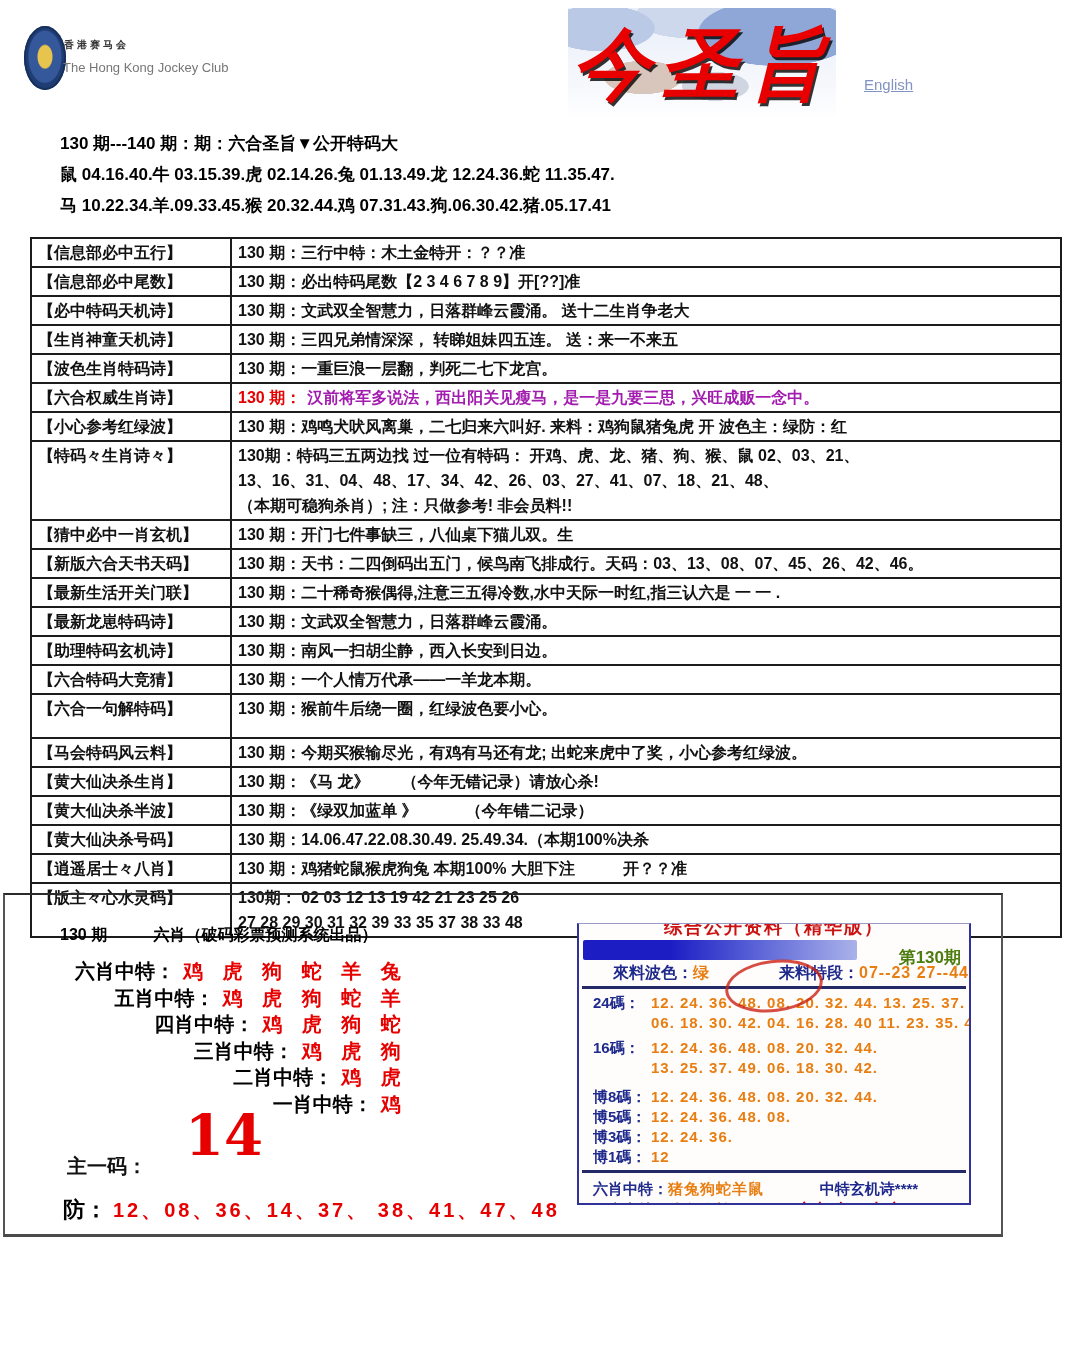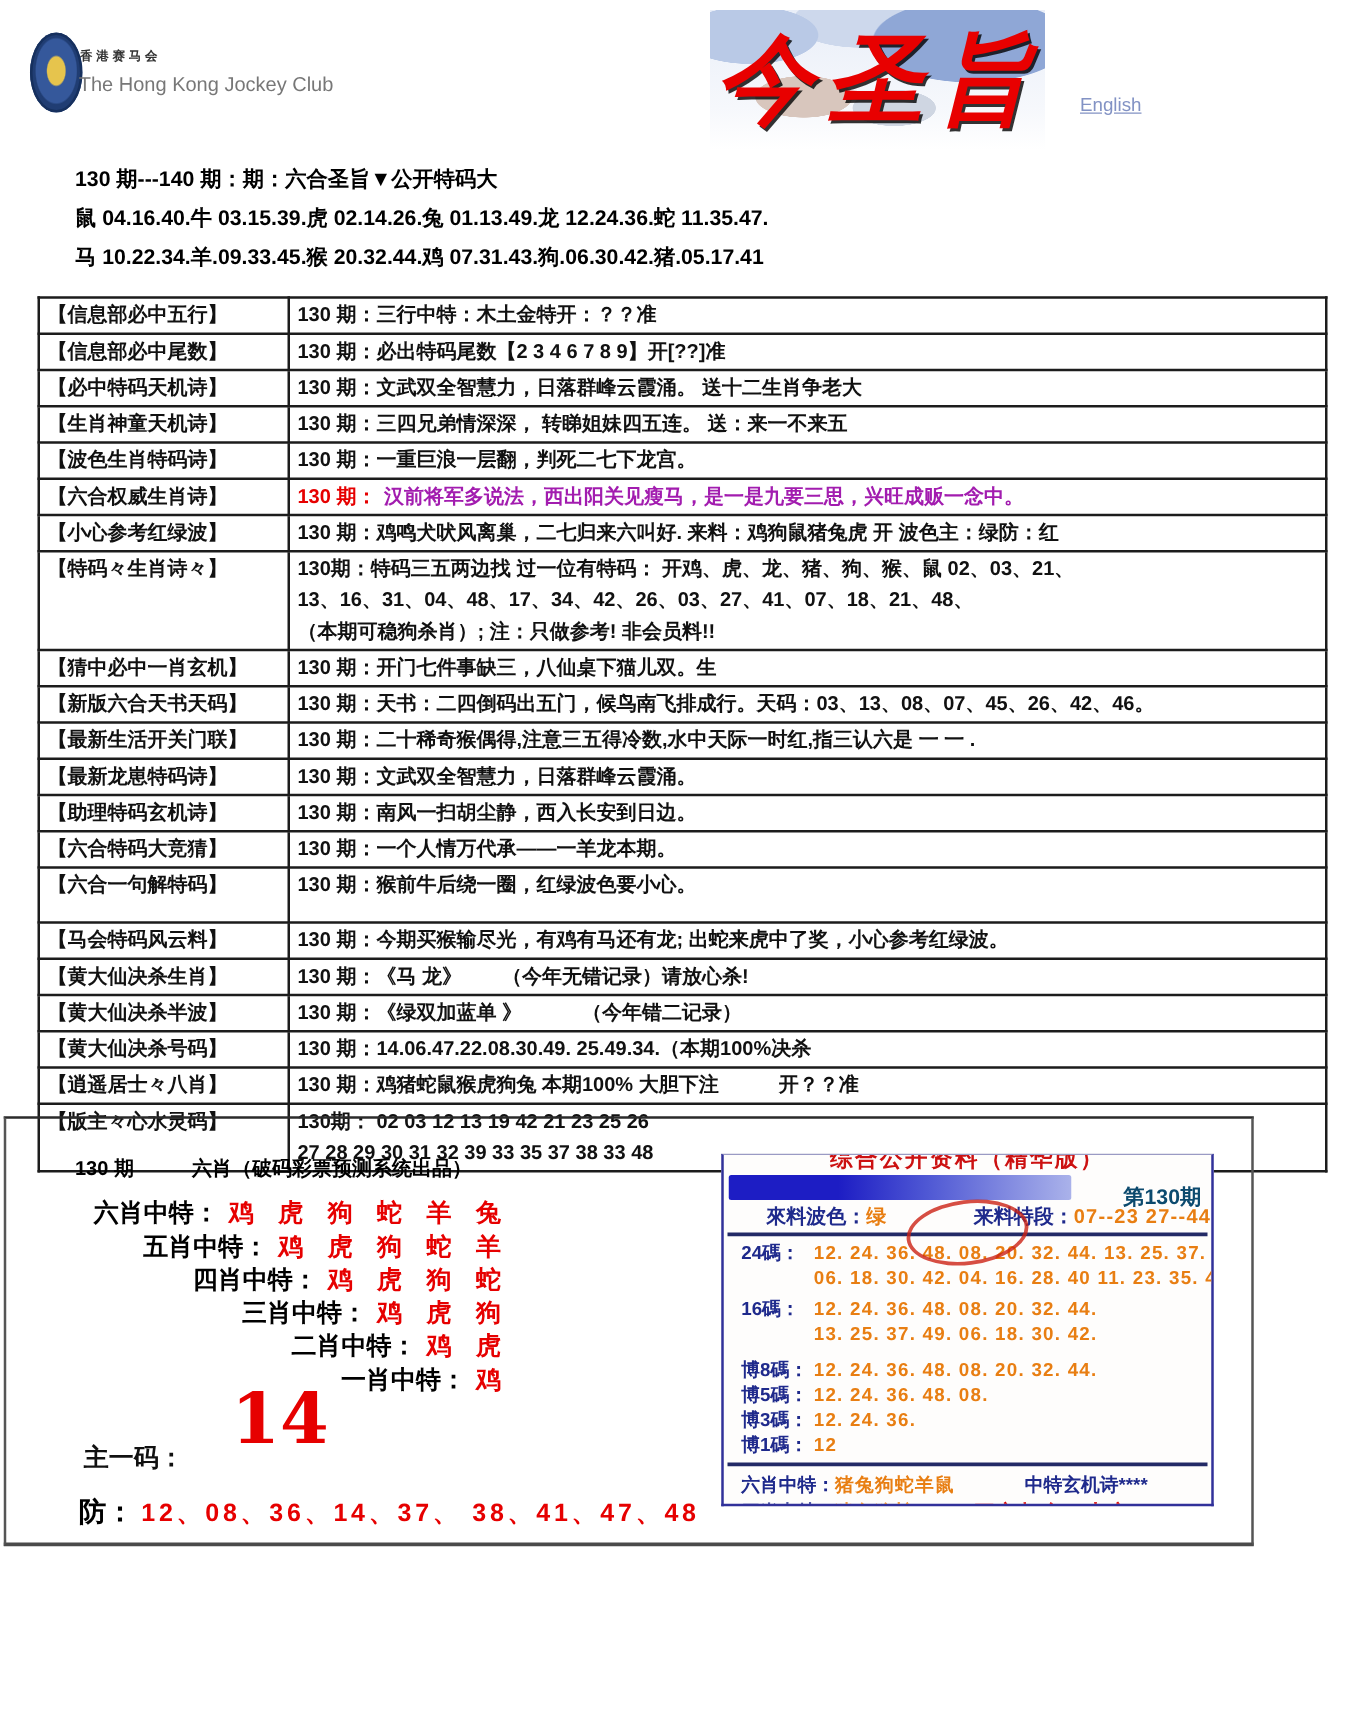--- a/index.html
+++ b/index.html
@@ -4,21 +4,21 @@
 <style>
   html,body{margin:0;padding:0;background:#fff;}
   .page{position:relative;width:1080px;height:1369px;background:#fff;overflow:hidden;
         font-family:"Liberation Sans","DejaVu Sans",sans-serif;color:#111;}
 
   
   .logo{position:absolute;left:24px;top:26px;width:42px;height:64px;border-radius:50%;
         background:radial-gradient(ellipse at 50% 48%,#e6c44d 0 7px,#35589b 8px 16px,#203d73 17px);
         box-shadow:inset 0 0 0 2px #16305e;}
   .org-cn{position:absolute;left:64px;top:38px;font-size:10px;font-weight:bold;color:#333;letter-spacing:3px;}
-  .org-en{position:absolute;left:63px;top:60px;font-size:16px;color:#777;}
+  .org-en{position:absolute;left:63px;top:60px;font-size:13px;color:#777;}
 
   .banner{position:absolute;left:568px;top:8px;width:268px;height:112px;overflow:hidden;
         background:
          radial-gradient(ellipse 90px 38px at 12% 18%,#b9c9e6 0 60%,transparent 61%),
          radial-gradient(ellipse 130px 55px at 78% 22%,#8fa7d6 0 60%,transparent 61%),
          radial-gradient(ellipse 90px 35px at 45% 8%,#cdd8ec 0 60%,transparent 61%),
          radial-gradient(ellipse 70px 30px at 28% 62%,#d8c6bd 0 55%,transparent 56%),
          radial-gradient(ellipse 60px 26px at 55% 70%,#cfd6e2 0 55%,transparent 56%),
          linear-gradient(180deg,#e9eef8 0%,#f6f8fc 70%,#fff 100%);}
   .banner-title{position:absolute;left:4px;top:6px;font-family:"DejaVu Serif","Liberation Serif",serif;
@@ -55,21 +55,21 @@
   .guard-line{position:absolute;left:58px;top:300px;white-space:nowrap;}
   .guard-line .gl{font-size:22px;font-weight:bold;color:#000;}
   .guard-line .gv{font-size:20px;font-weight:bold;color:#e60000;letter-spacing:3px;margin-left:6px;}
 
   
   .panel{position:absolute;left:572px;top:28px;width:394px;height:282px;box-sizing:border-box;
         border:2px solid #31319a;border-top:1px solid #9a9ac4;background:#fefdfc;overflow:hidden;font-weight:bold;}
   .panel-title{margin-top:-9px;text-align:center;color:#cc1111;font-size:18px;letter-spacing:2px;white-space:nowrap;}
   .panel-bar{margin:1px 0 0 4px;width:274px;height:20px;border-radius:2px;
         background:linear-gradient(90deg,#1d1dc4 0 32%,#4f58d4 58%,#aab2ea 100%);}
-  .panel-badge{position:absolute;right:8px;top:22px;color:#0c4a6e;font-size:17px;}
+  .panel-badge{position:absolute;right:8px;top:22px;color:#4d7c0f;font-size:17px;}
   .wave-line{margin:3px 0 2px 34px;font-size:16px;color:#1f2a8c;white-space:nowrap;}
   .wave-line .ov{color:#e87e12;margin-right:70px;}
   .wave-line .ov2{color:#e87e12;letter-spacing:1px;}
   .stamp{position:absolute;left:146px;top:36px;width:92px;height:46px;border:3px solid #cc2214;
         border-radius:50%;transform:rotate(-7deg);opacity:.8;}
   .panel-rule{height:3px;background:#232a66;margin:2px 3px 4px 3px;}
   .panel-rule.r2{margin-top:3px;}
   .code-rows{margin-left:14px;}
   .code-row{white-space:nowrap;}
   .code-row .cl{display:inline-block;min-width:58px;color:#1f2a8c;font-size:15px;vertical-align:top;line-height:20px;}

